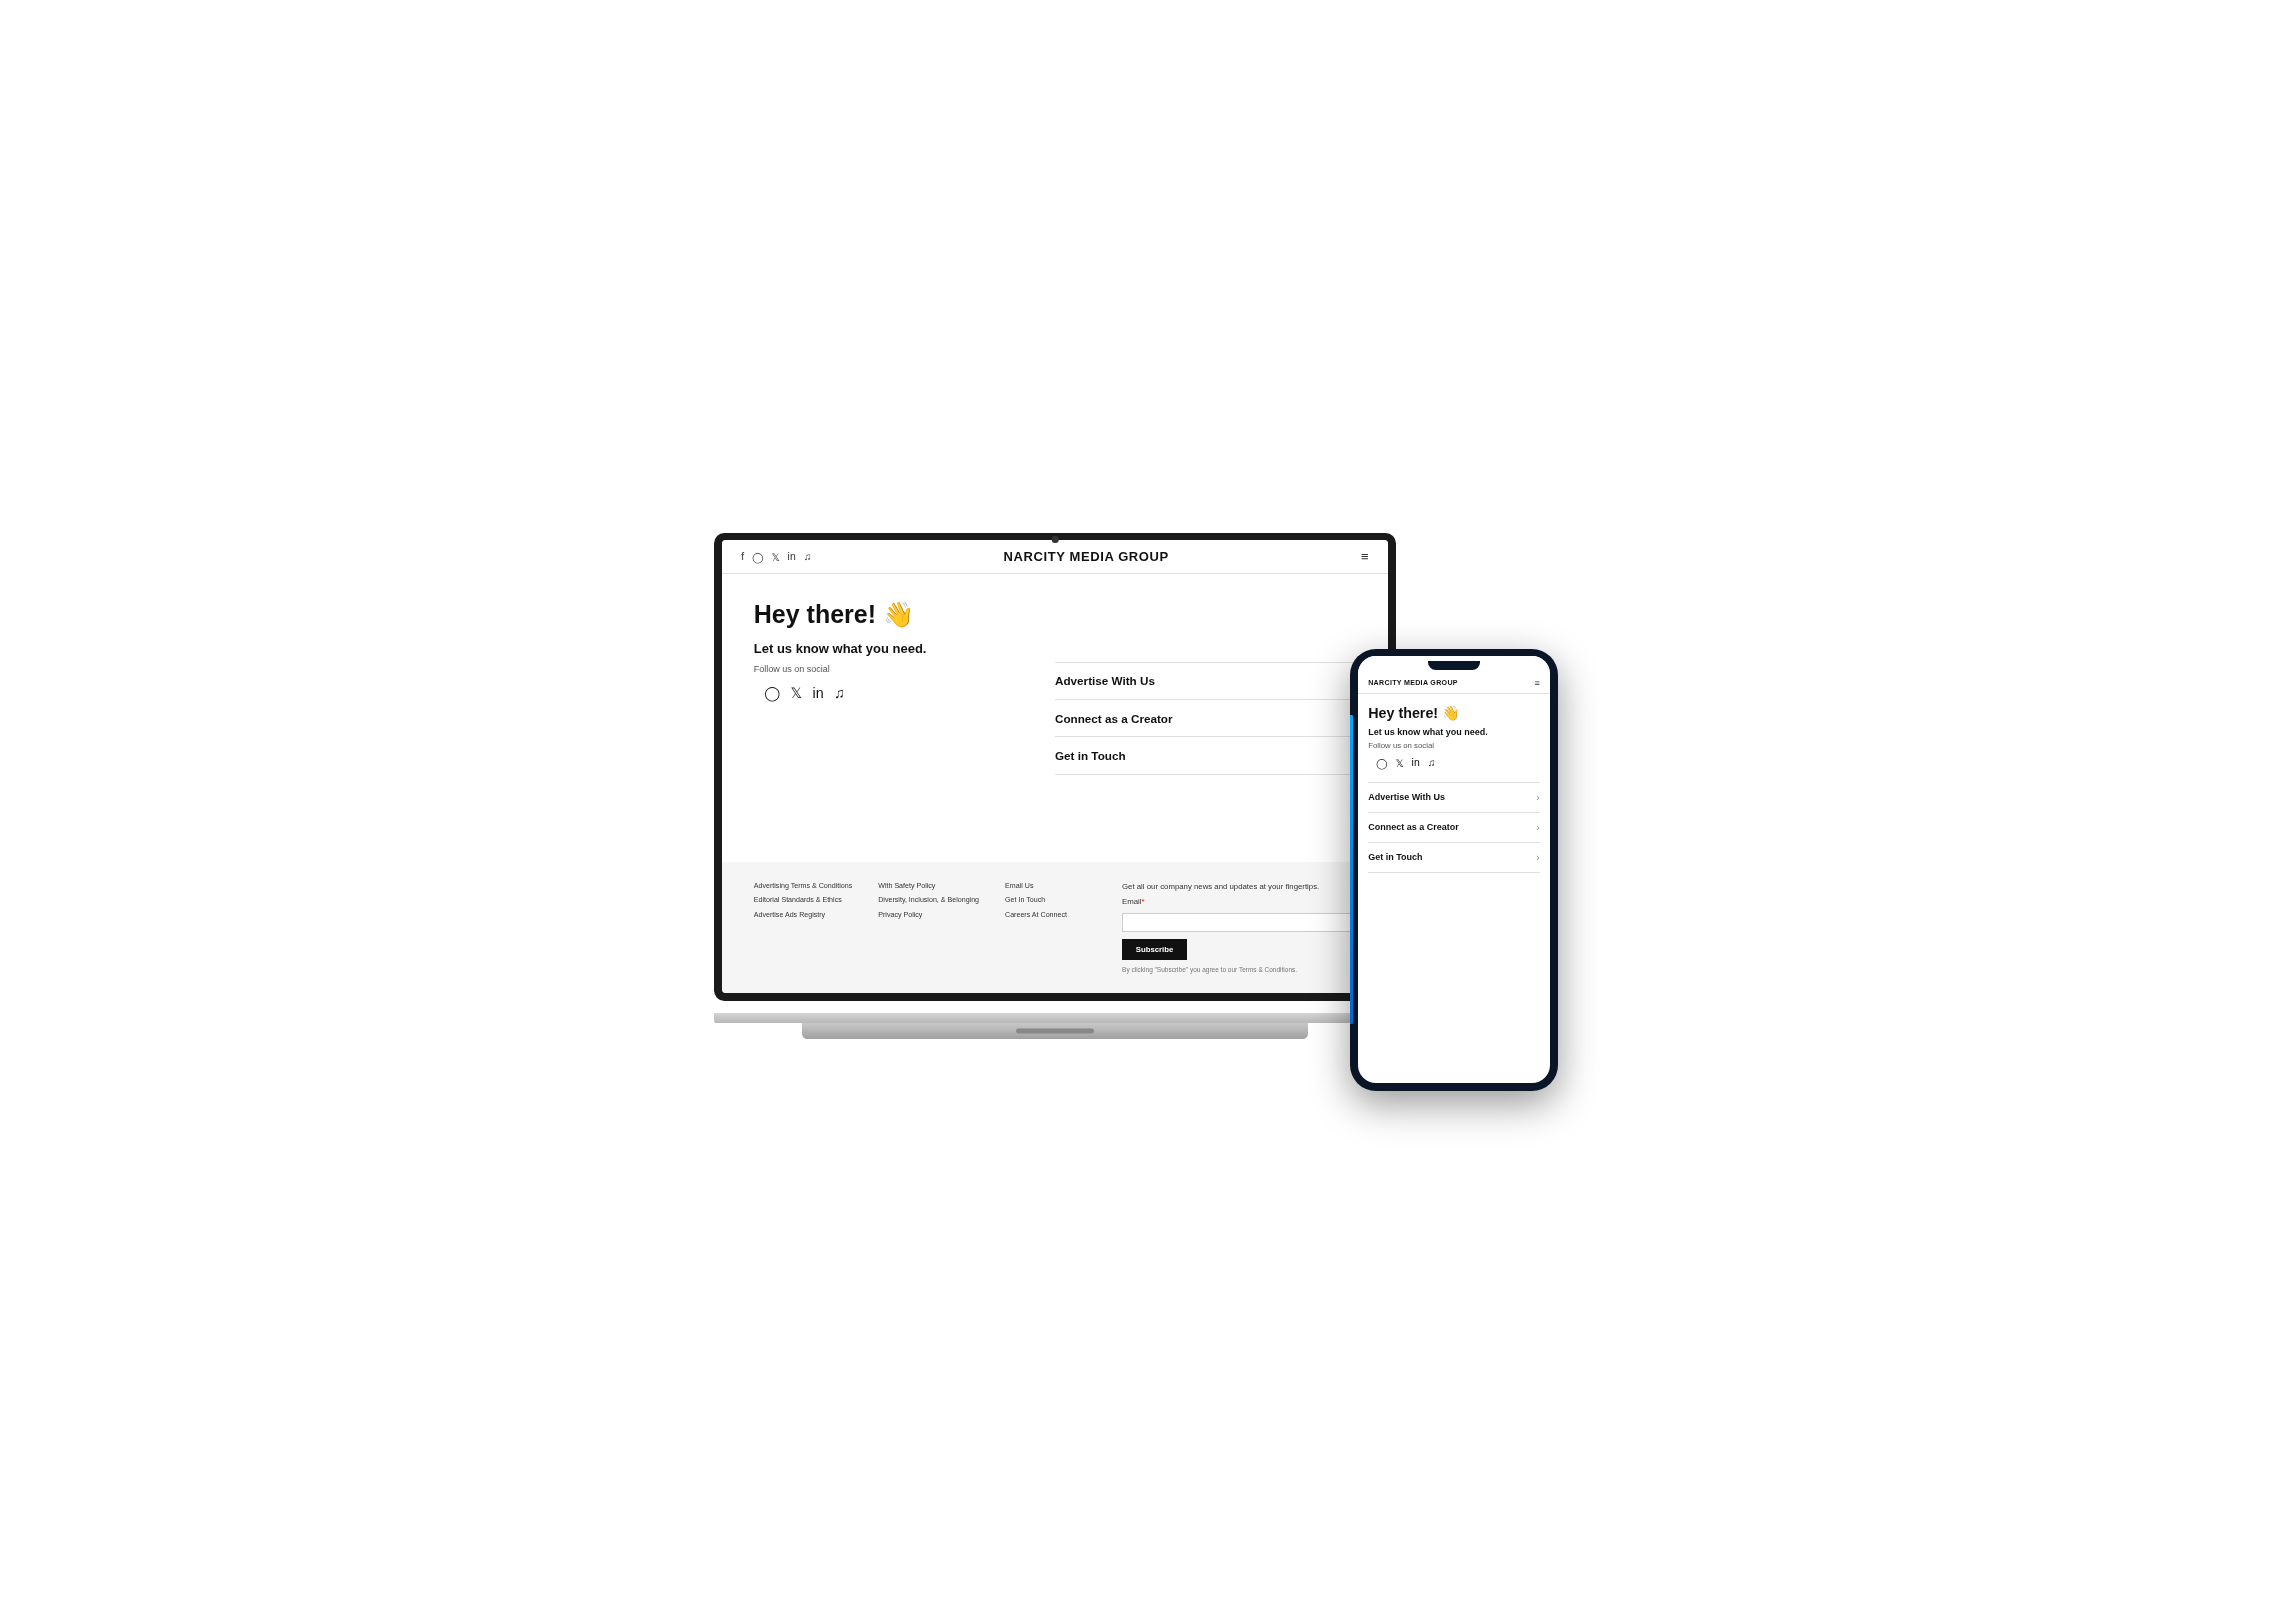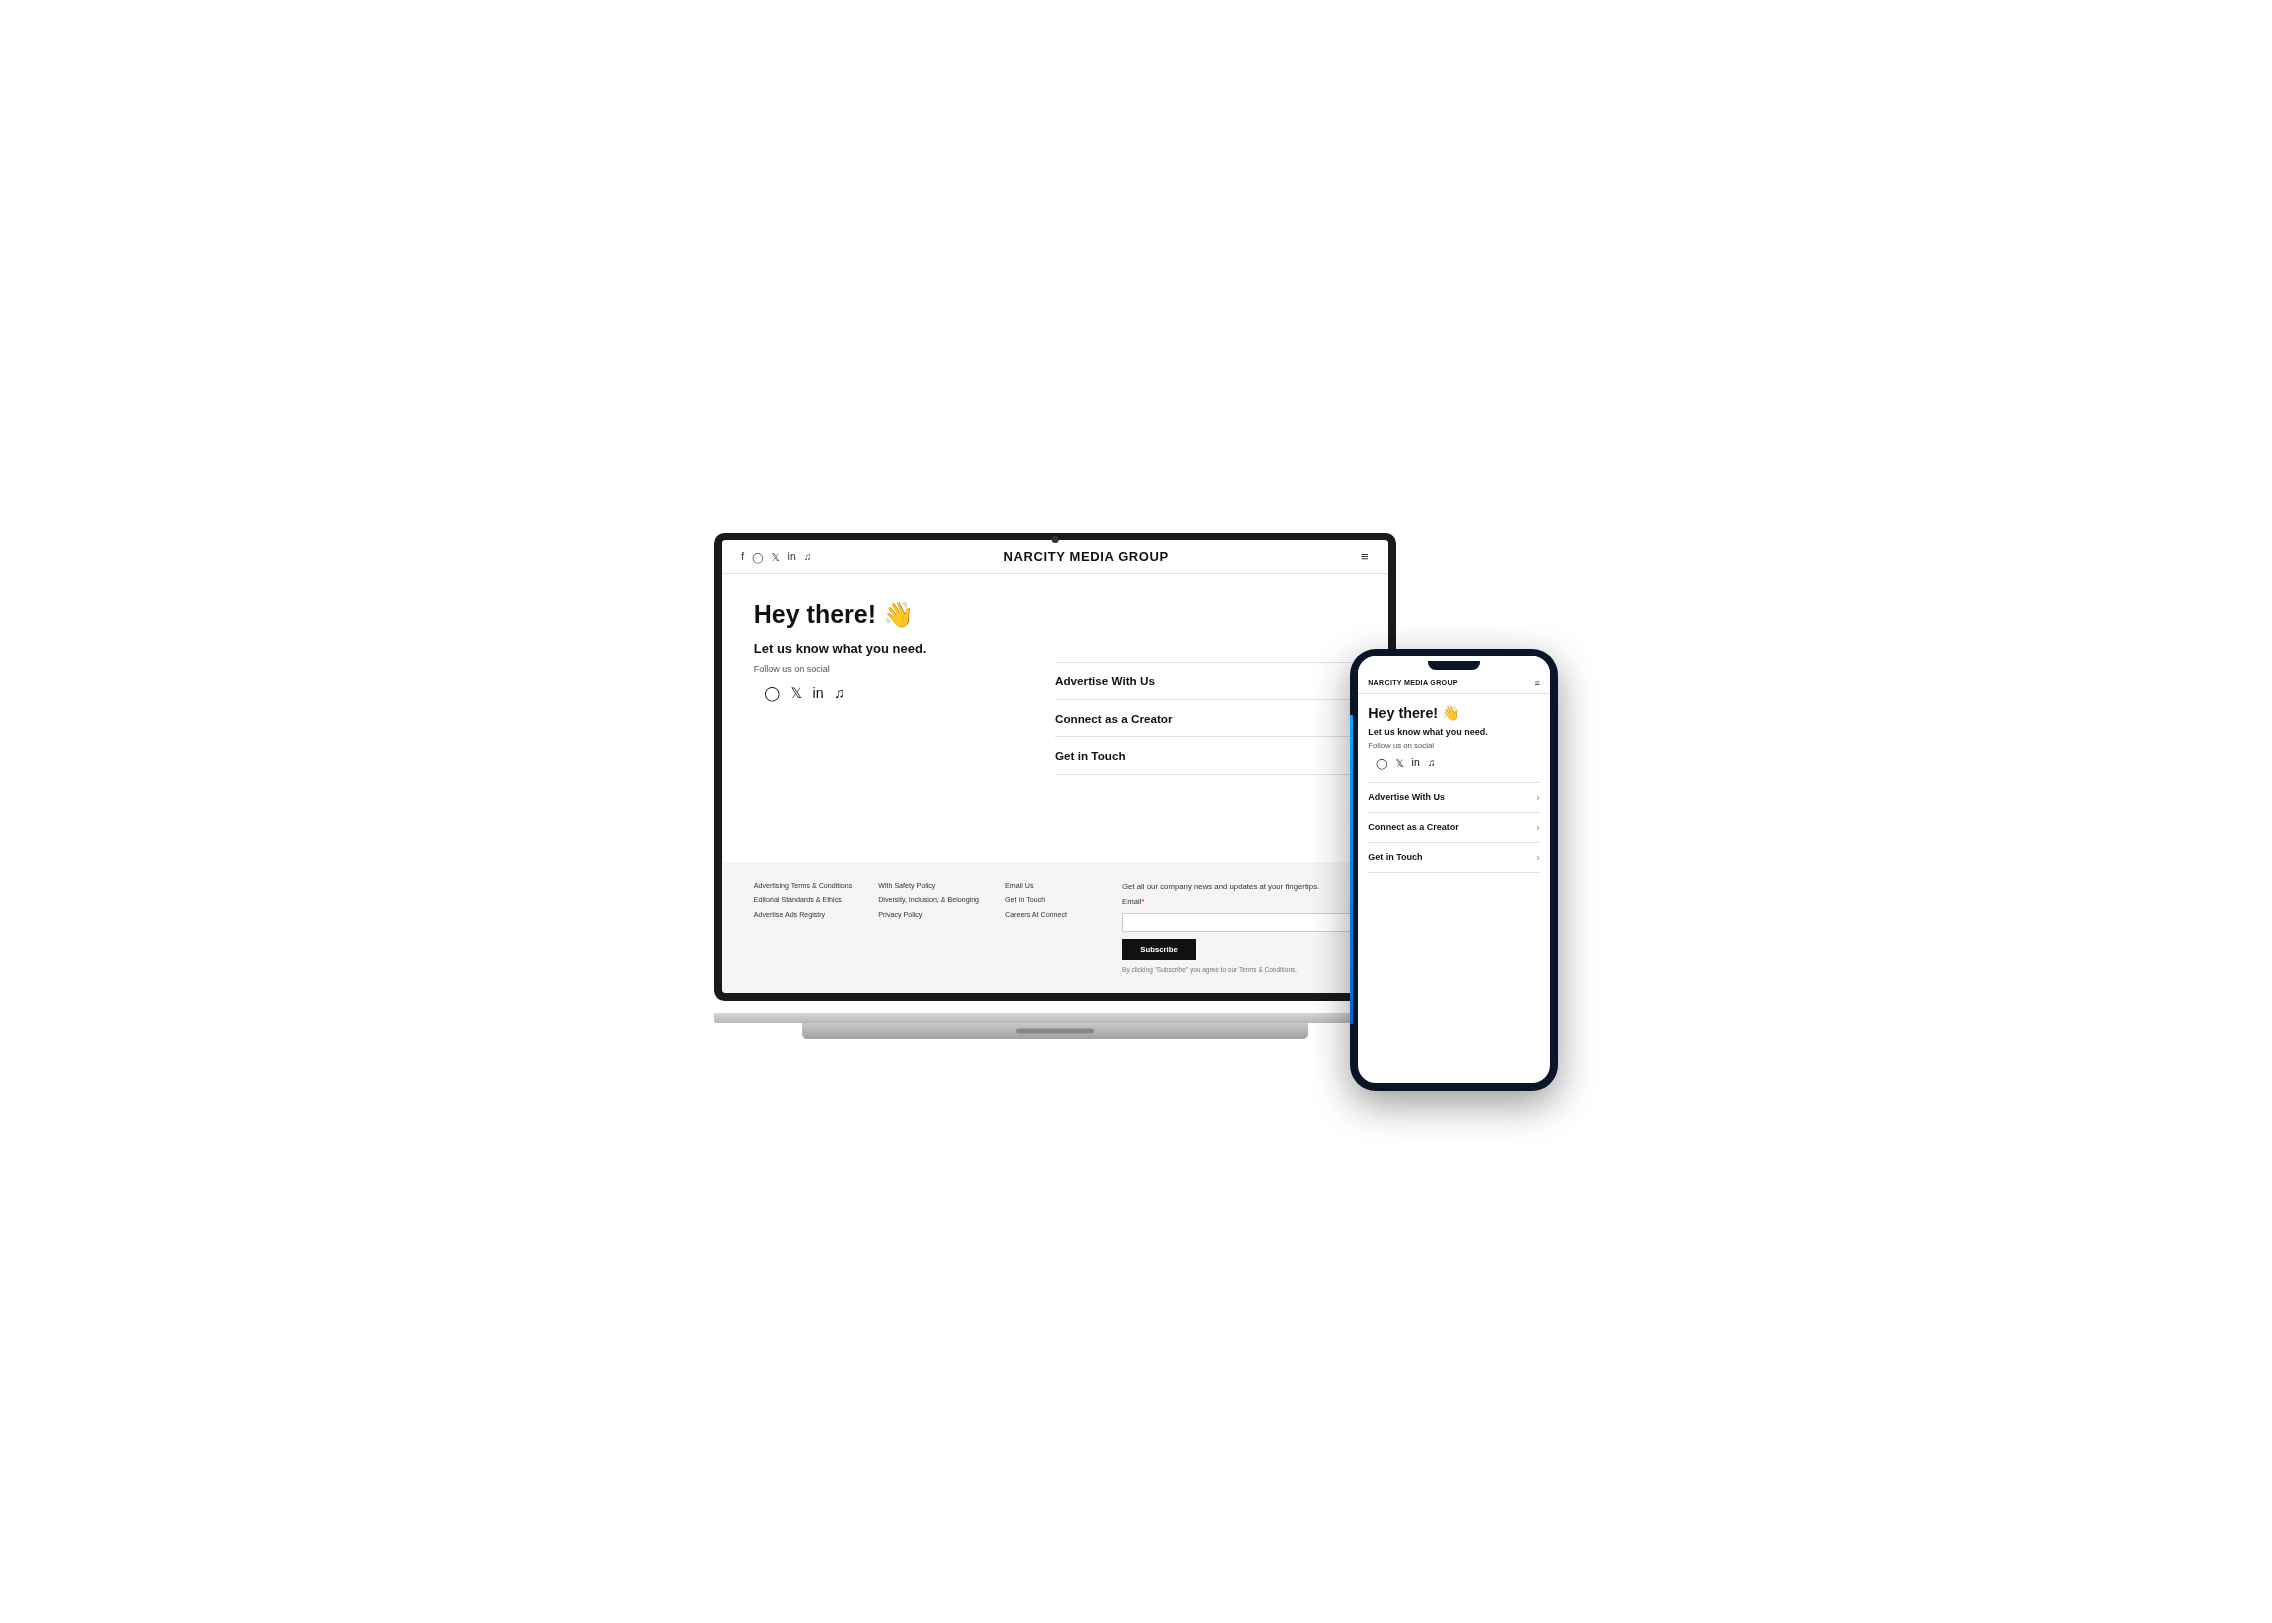--- a/index.html
+++ b/index.html
@@ -220,21 +220,21 @@
     }
     .email-input {
       width: 100%;
       height: 19.5px;
       border: 0.6px solid #ccc;
       padding: 2.6px 5.2px;
       font-size: 7.8px;
       background: #fff;
     }
     .subscribe-btn {
-      width: 74px;
+      width: 65px;
       height: 21px;
       background: #111;
       color: #fff;
       font-size: 7.8px;
       font-weight: 700;
       border: none;
       cursor: pointer;
     }
     .footer-disclaimer {
       font-size: 6.5px;

